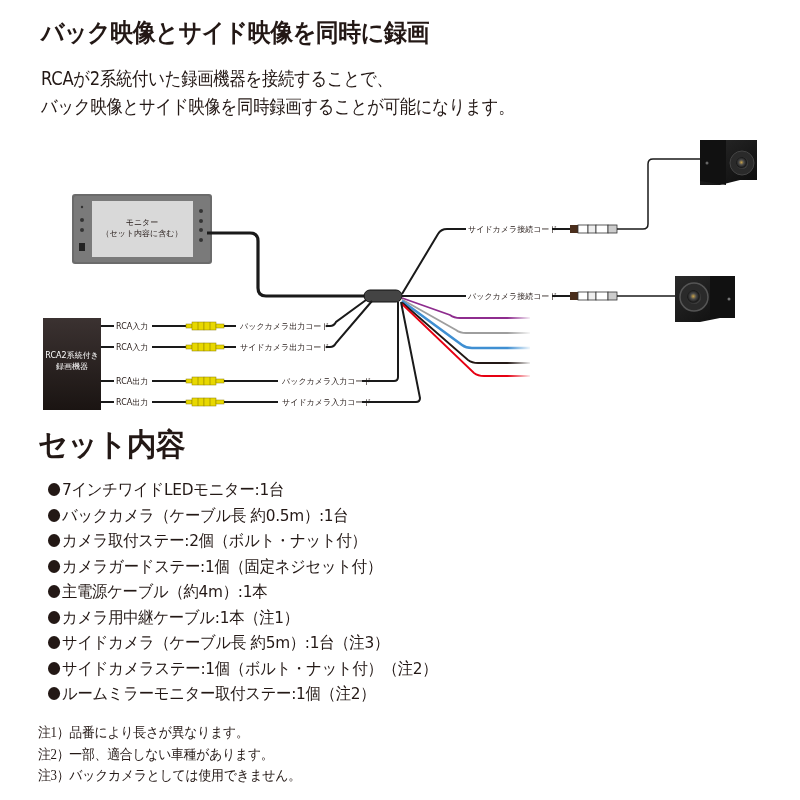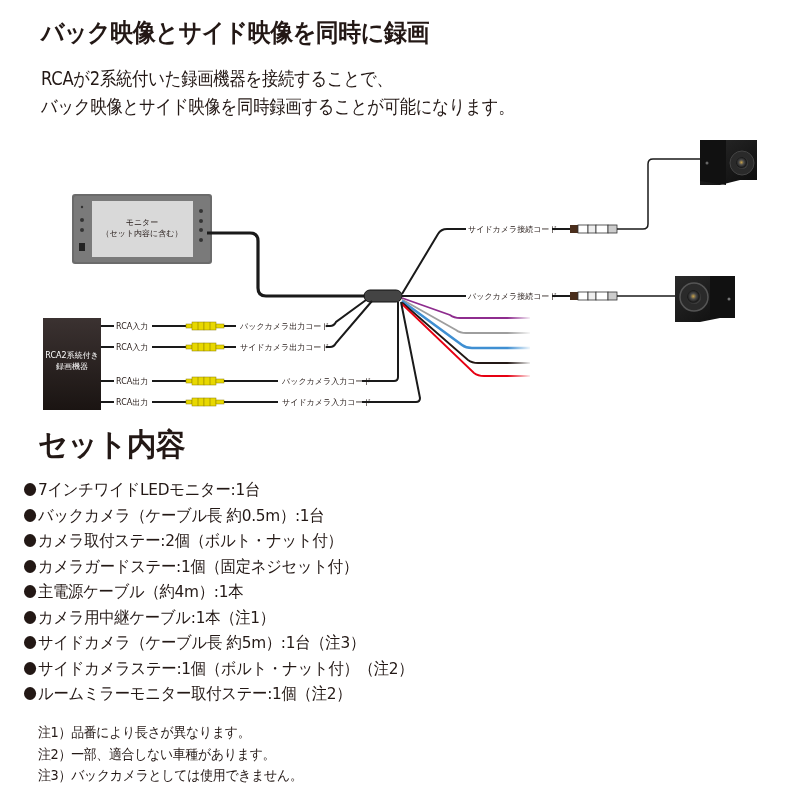--- a/index.html
+++ b/index.html
@@ -9,24 +9,24 @@
   .title { left:41px; top:16px; font-size:25px; font-weight:bold; letter-spacing:-0.5px; white-space:nowrap; transform:scaleX(0.92); transform-origin:left top; }
   .lead { left:41px; font-size:19px; white-space:nowrap; transform:scaleX(0.86); transform-origin:left top; letter-spacing:-0.3px; }
   .lead1 { top:66px; }
   .lead2 { top:94px; }
 
   #diagram { position:absolute; left:0; top:120px; width:800px; height:300px; }
   .dlabel { font-size:8px; fill:#231815; font-family:"DejaVu Sans", sans-serif; }
   .dlabel-w { font-size:8px; fill:#ffffff; font-family:"DejaVu Sans", sans-serif; }
 
   .set-title { left:38px; top:424px; font-size:31px; font-weight:bold; white-space:nowrap; letter-spacing:-0.5px; transform:scaleX(0.95); transform-origin:left top; }
-  .set-list { left:24px; top:477px; margin:0; padding:0; list-style:none; }
+  .set-list { left:48px; top:477px; margin:0; padding:0; list-style:none; }
   .set-list li { font-size:16.5px; line-height:25.5px; white-space:nowrap; transform:scaleX(0.93); transform-origin:left center; letter-spacing:-0.3px; }
   .set-list li .bullet { display:inline-block; width:13px; height:13px; border-radius:50%; background:#231815; margin-right:2px; vertical-align:-1px; }
-  .notes { left:38px; top:722px; margin:0; padding:0; list-style:none; }
+  .notes { left:38px; top:722px; margin:0; padding:0; list-style:none;font-family:Liberation Serif, serif; }
   .notes li { font-size:14px; line-height:21.5px; white-space:nowrap; transform:scaleX(0.92); transform-origin:left center; letter-spacing:-0.3px; }
 </style>
 </head>
 <body>
 
 <div class="abs title">バック映像とサイド映像を同時に録画</div>
 <div class="abs lead lead1">RCAが2系統付いた録画機器を接続することで、</div>
 <div class="abs lead lead2">バック映像とサイド映像を同時録画することが可能になります。</div>
 
 <svg id="diagram" viewBox="0 120 800 300" width="800" height="300">

